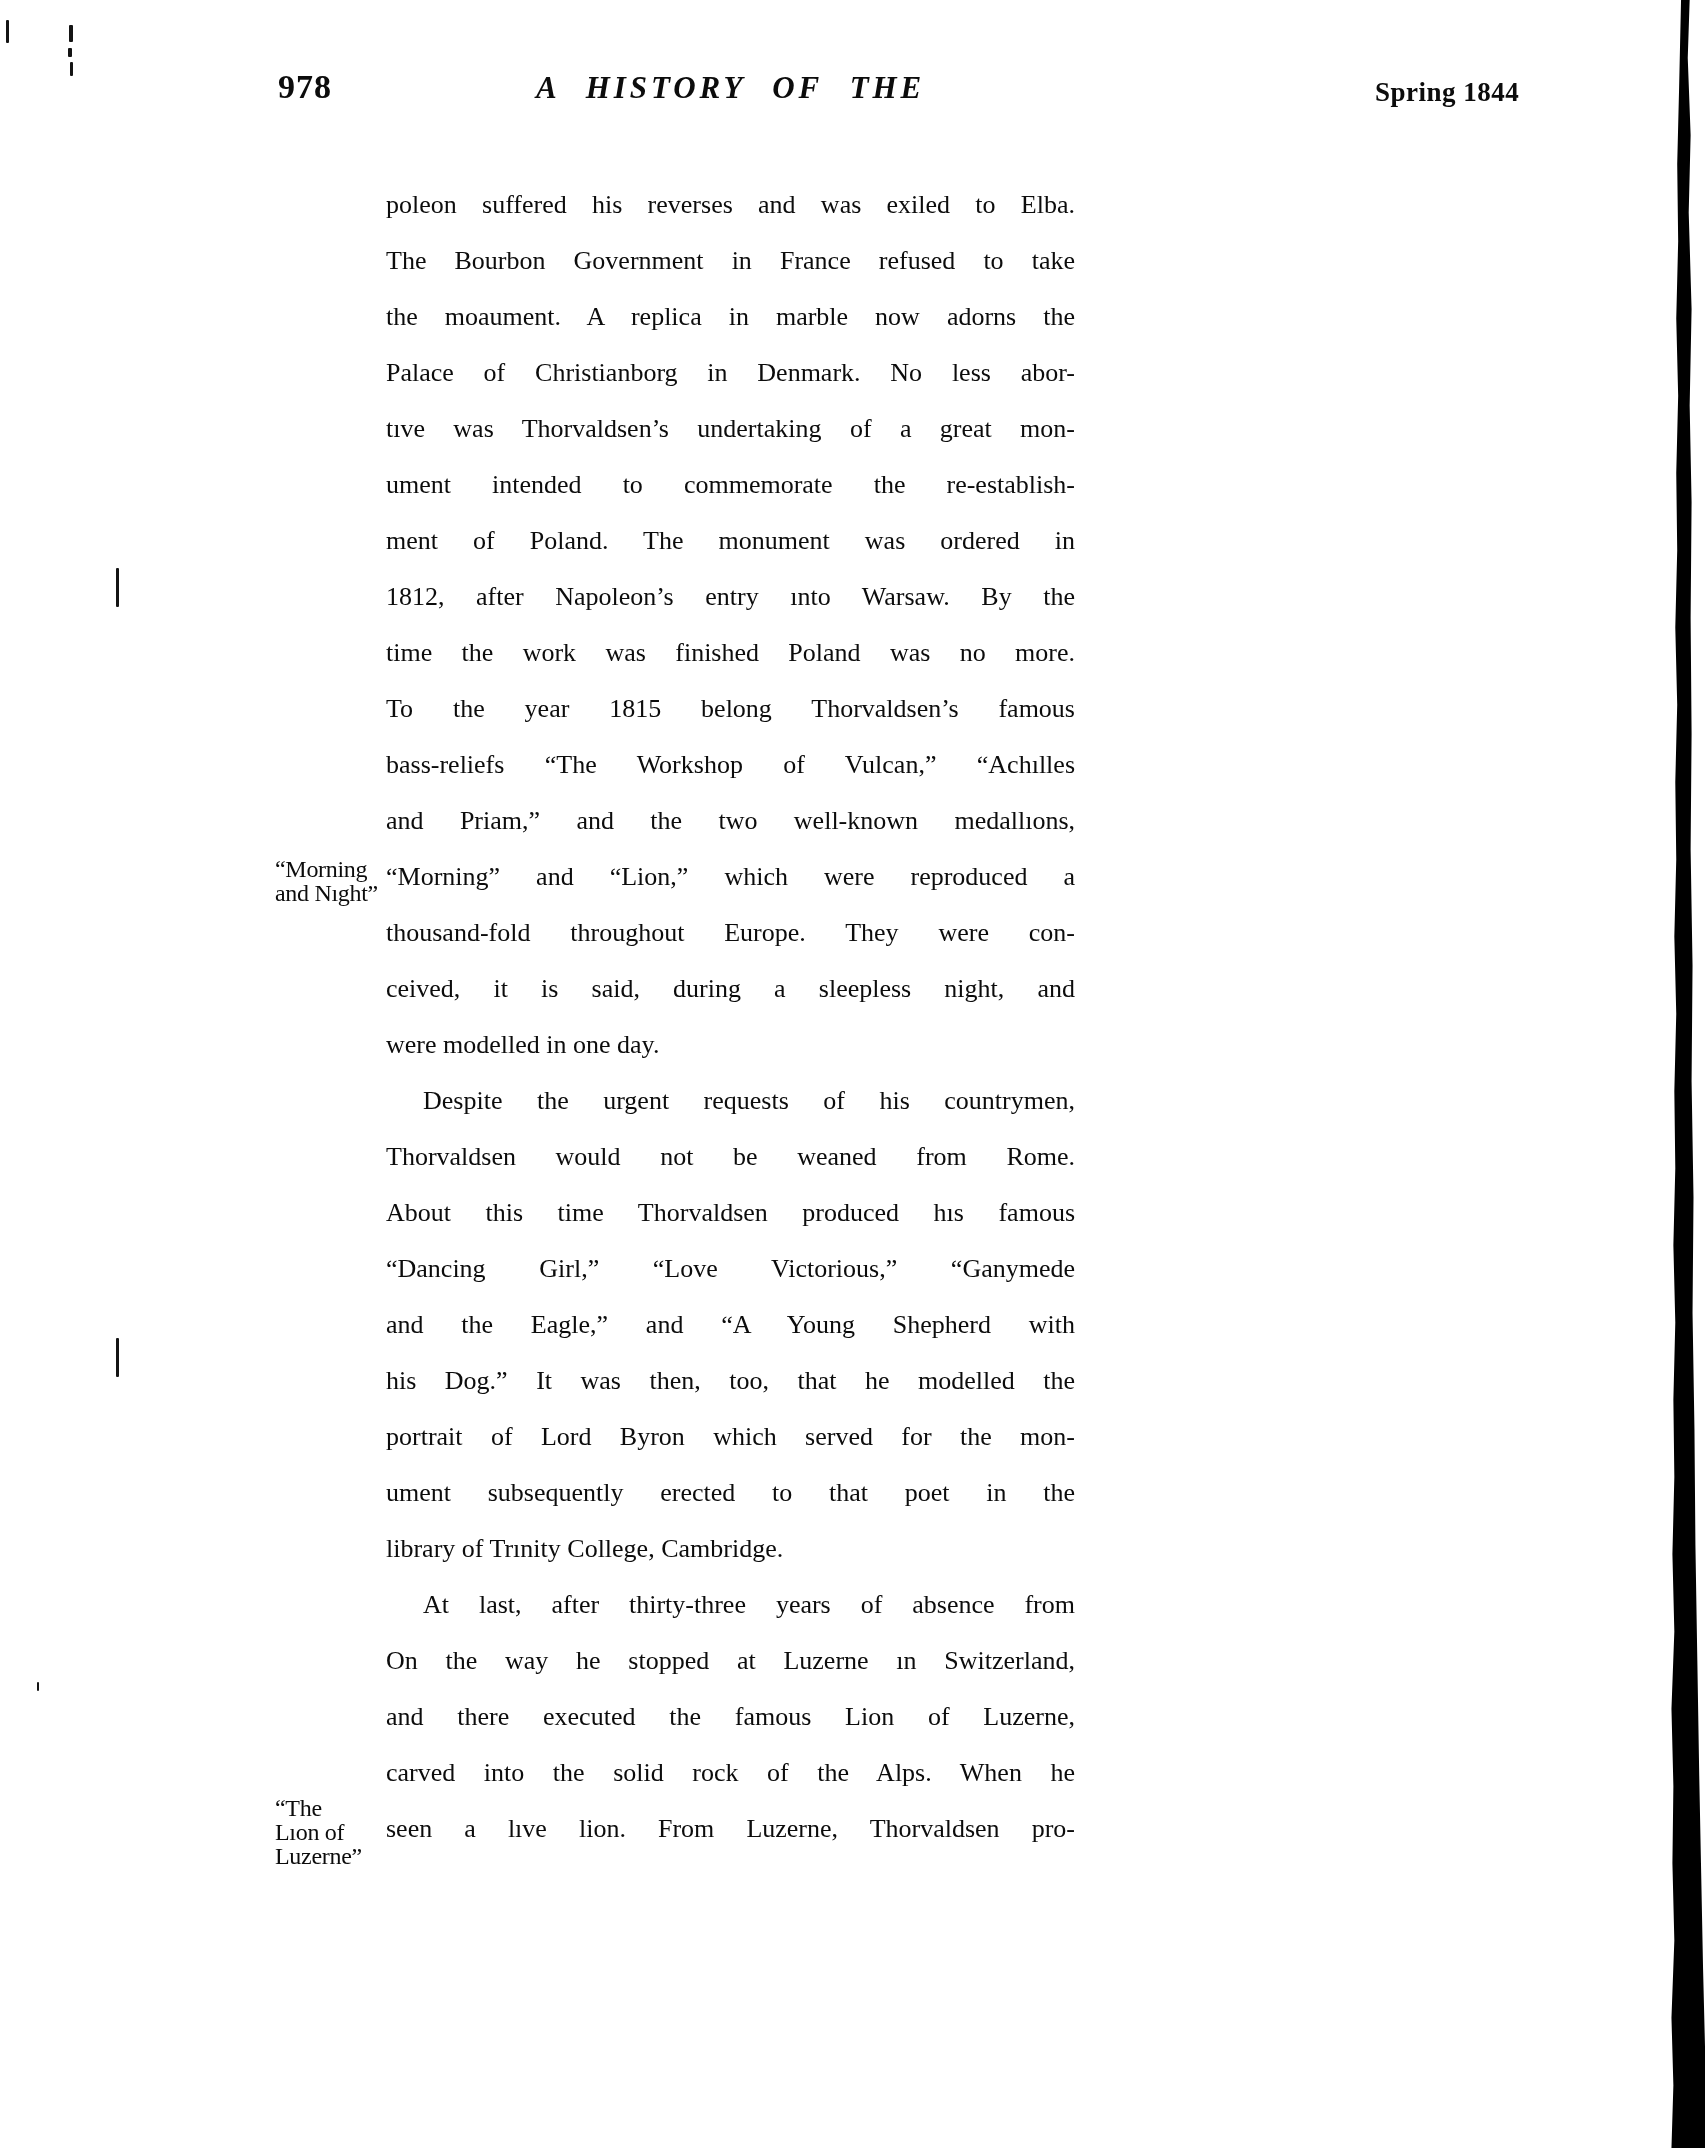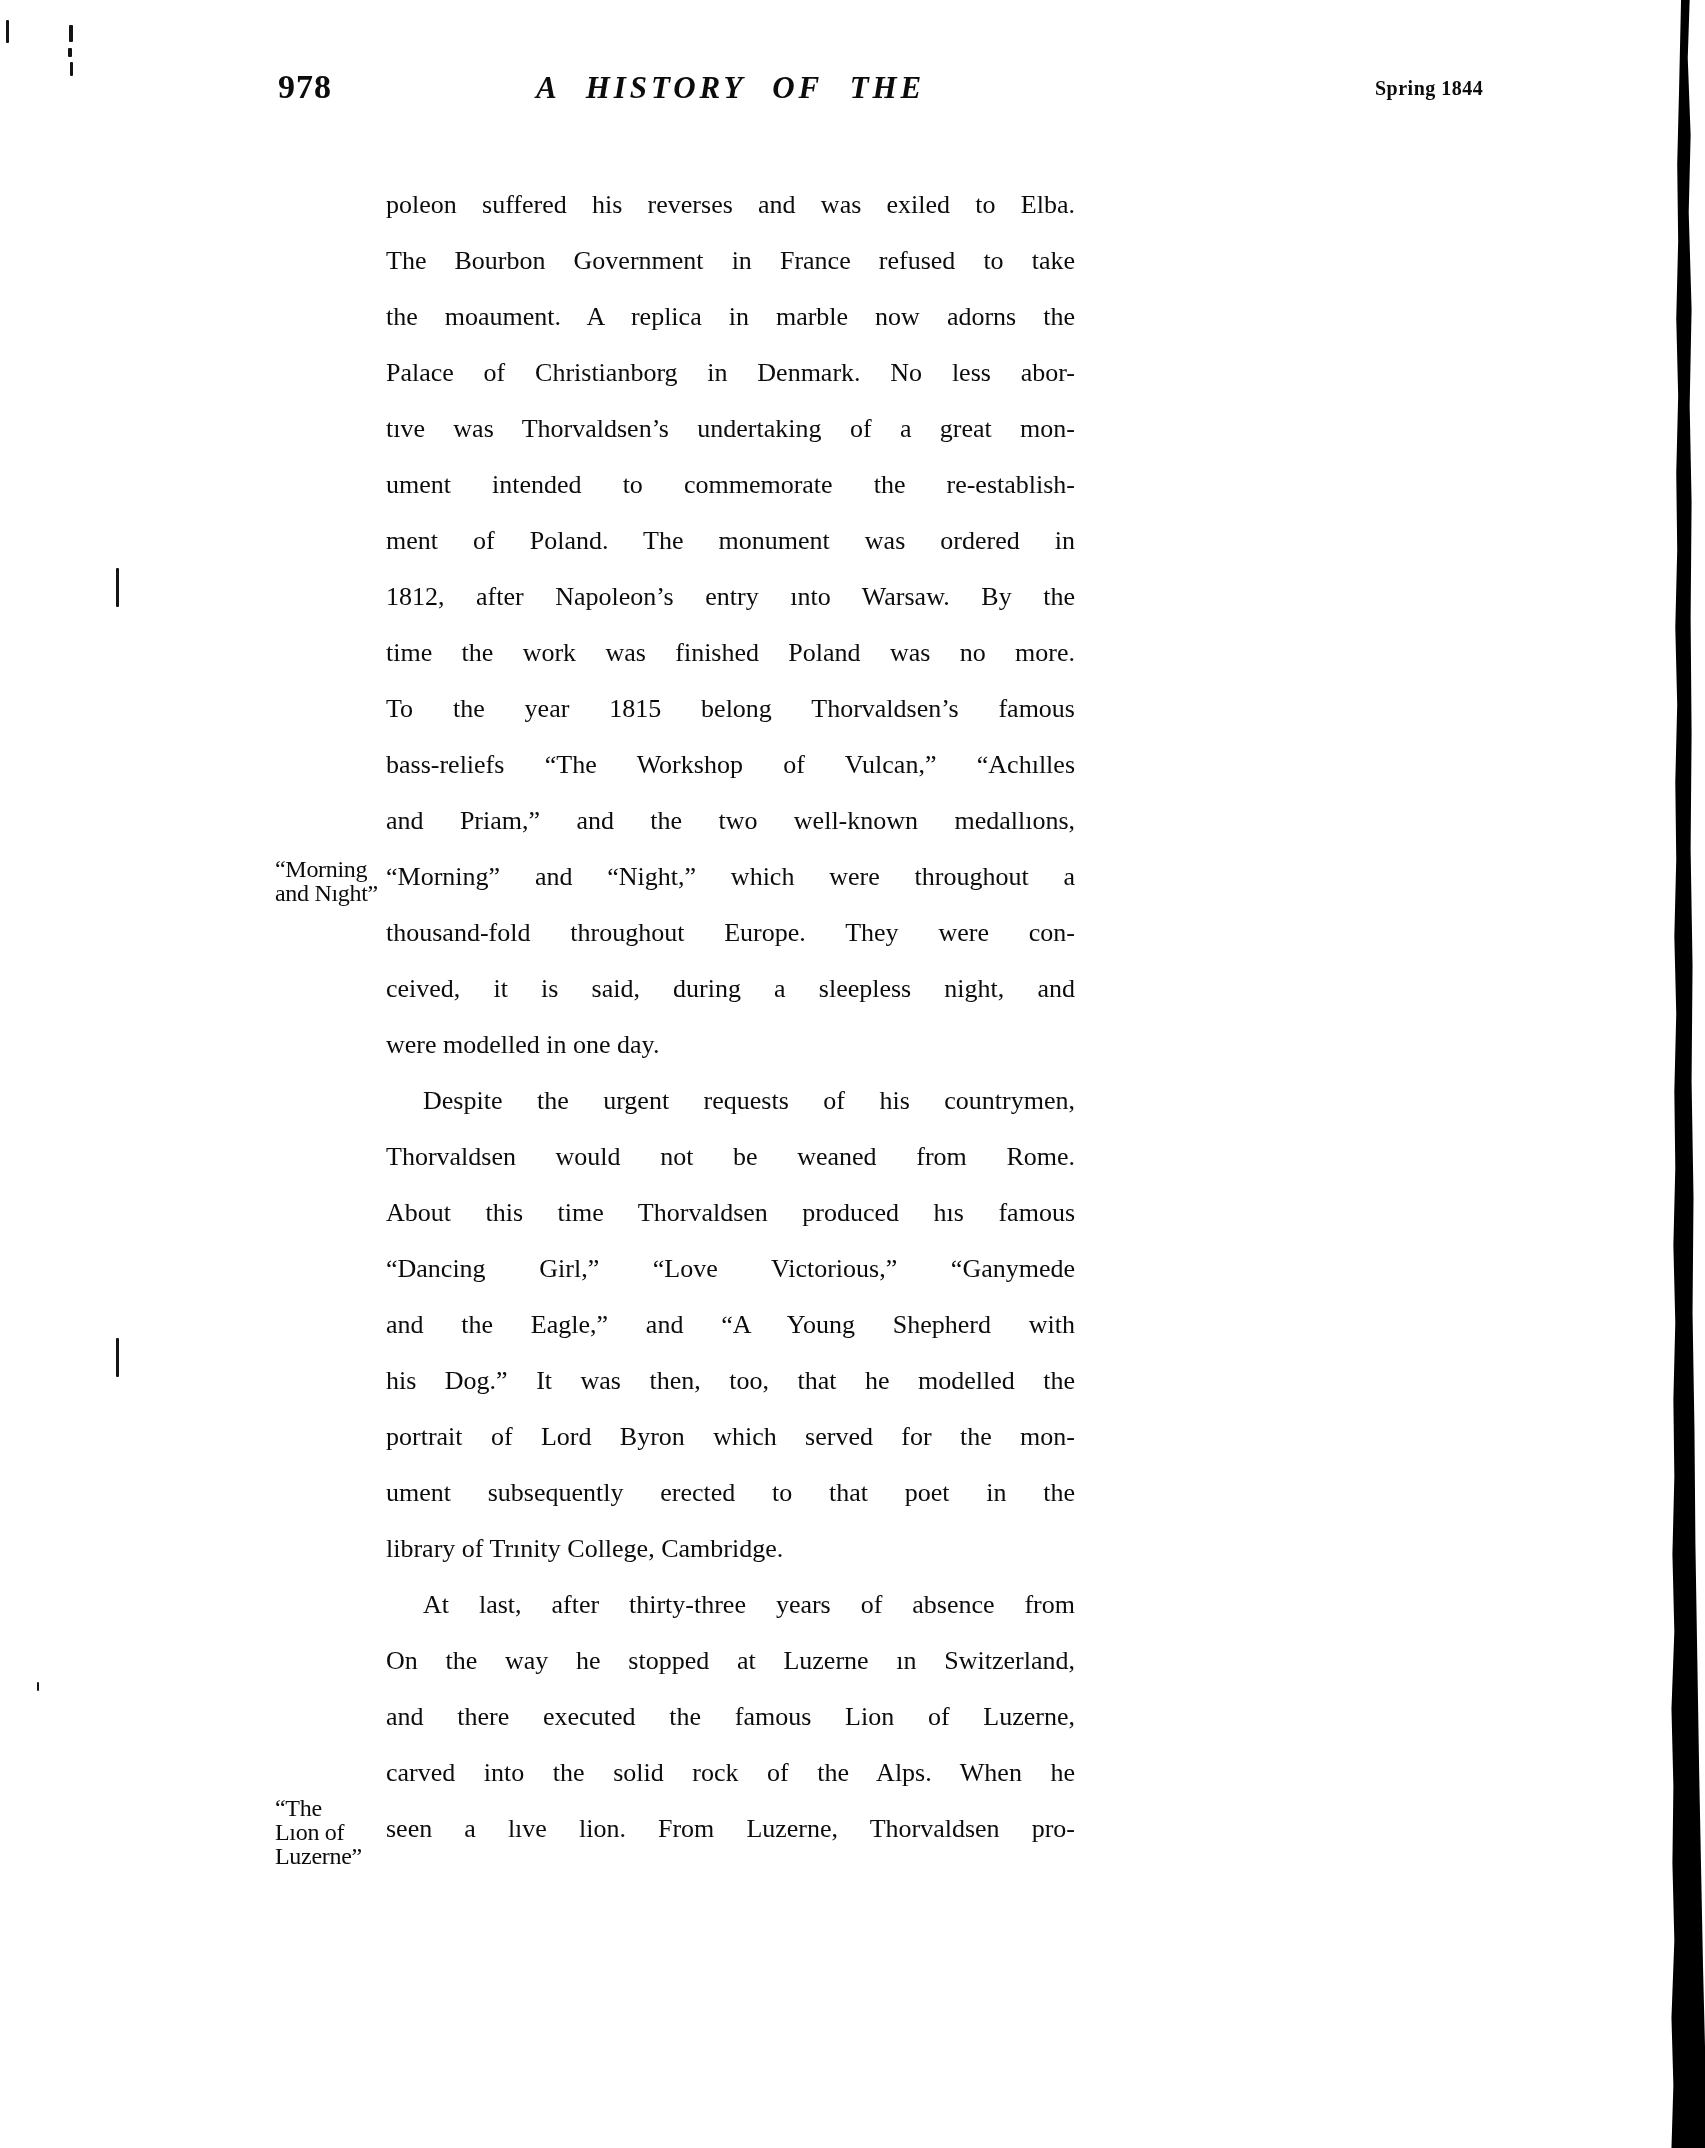--- a/index.html
+++ b/index.html
@@ -17,21 +17,21 @@
     font-size:34px;font-weight:bold;letter-spacing:1px;
   }
   .running-title{
     position:absolute;left:386px;top:70px;width:689px;
     text-align:center;
     font-style:italic;font-weight:bold;
     font-size:31px;letter-spacing:3.9px;word-spacing:15.4px;
   }
   .issue-date{
     position:absolute;left:1375px;top:77px;
-    font-size:20px;font-weight:bold;letter-spacing:0.5px;
+    font-size:27px;font-weight:bold;letter-spacing:0.5px;
   }
   
   .body-col{
     position:absolute;left:386px;top:177px;width:689px;
     font-size:26px;line-height:56px;
   }
   .line{
     height:56px;
     text-align:justify;
     text-align-last:justify;
@@ -88,21 +88,21 @@
       <div class="line">the moaument. A replica in marble now adorns the</div>
       <div class="line">Palace of Christianborg in Denmark. No less abor-</div>
       <div class="line">tıve was Thorvaldsen’s undertaking of a great mon-</div>
       <div class="line">ument intended to commemorate the re-establish-</div>
       <div class="line">ment of Poland. The monument was ordered in</div>
       <div class="line">1812, after Napoleon’s entry ınto Warsaw. By the</div>
       <div class="line">time the work was finished Poland was no more.</div>
       <div class="line">To the year 1815 belong Thorvaldsen’s famous</div>
       <div class="line">bass-reliefs “The Workshop of Vulcan,” “Achılles</div>
       <div class="line">and Priam,” and the two well-known medallıons,</div>
-      <div class="line">“Morning” and “Night,” which were throughout a</div>
+      <div class="line">“Morning” and “Lion,” which were reproduced a</div>
       <div class="line">thousand-fold throughout Europe. They were con-</div>
       <div class="line">ceived, it is said, during a sleepless night, and</div>
       <div class="line end">were modelled in one day.</div>
       <div class="line indent">Despite the urgent requests of his countrymen,</div>
       <div class="line">Thorvaldsen would not be weaned from Rome.</div>
       <div class="line">About this time Thorvaldsen produced hıs famous</div>
       <div class="line">“Dancing Girl,” “Love Victorious,” “Ganymede</div>
       <div class="line">and the Eagle,” and “A Young Shepherd with</div>
       <div class="line">his Dog.” It was then, too, that he modelled the</div>
       <div class="line">portrait of Lord Byron which served for the mon-</div>

